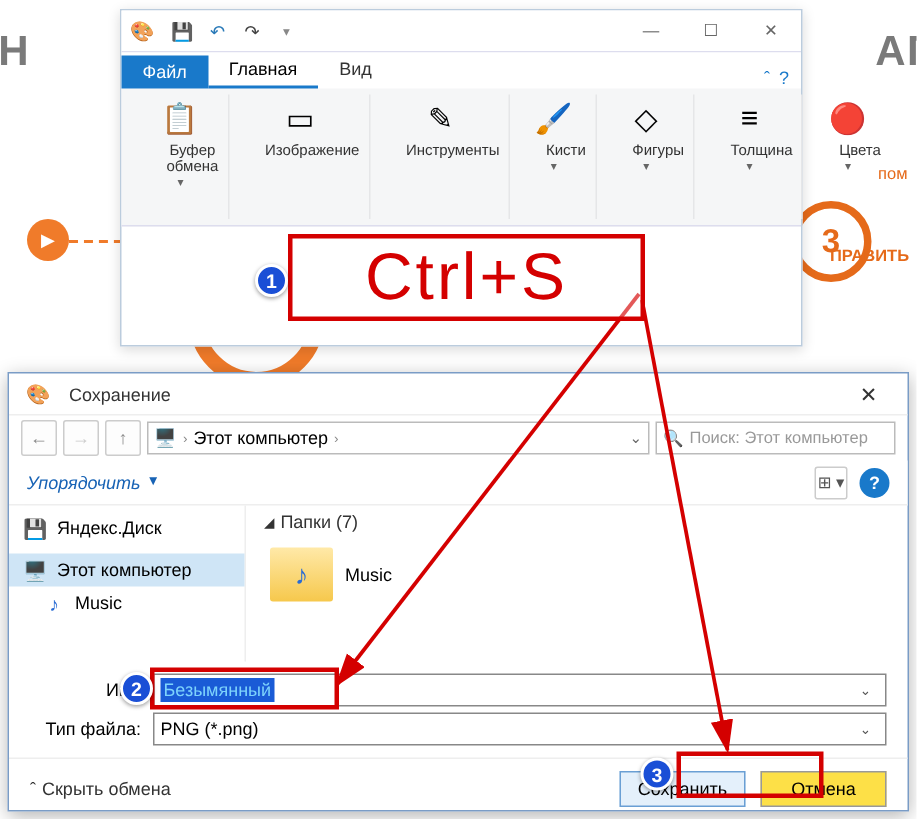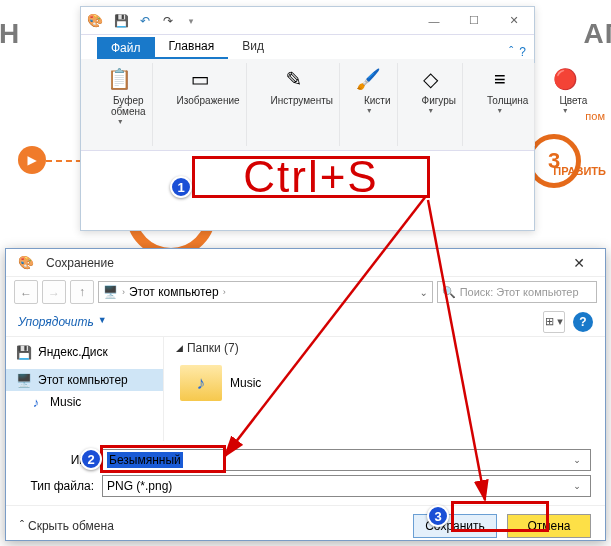--- a/index.html
+++ b/index.html
@@ -21,36 +21,36 @@
 .paint-win { position: absolute; left: 80px; top: 6px; width: 455px; height: 225px; background: #fff; border: 1px solid #bcd; box-shadow: 0 2px 8px rgba(0,0,0,.15); }
 .pw-title { height: 28px; background: #fff; display: flex; align-items: center; border-bottom: 1px solid #dde; }
 .pw-icon { width: 20px; height: 20px; margin: 0 4px; display: inline-flex; align-items: center; justify-content: center; font-size: 13px; }
 .qat { display: flex; gap: 1px; margin-left: 2px; }
 .qat-btn { width: 22px; height: 22px; display: flex; align-items: center; justify-content: center; color: #444; }
 .qat-btn.save { color: #1a5aa8; }
 .qat-btn.undo { color: #2a7ab8; }
 .pw-titletext { margin-left: 8px; color: #888; font-size: 12px; }
 .win-btns { margin-left: auto; display: flex; }
 .win-btn { width: 40px; height: 28px; display: flex; align-items: center; justify-content: center; color: #666; font-size: 11px; }
-.pw-tabs { height: 24px; display: flex; align-items: flex-end; background: #fff; padding-left: 16px; }
+.pw-tabs { height: 24px; display: flex; align-items: flex-end; background: #fff; padding-left: 0; }
 .pw-filetab { background: #1979ca; color: #fff; padding: 4px 14px; font-size: 12px; }
 .pw-tab { padding: 4px 14px; font-size: 12px; color: #333; border-bottom: 2px solid transparent; }
 .pw-tab.active { border-bottom: 2px solid #1979ca; color: #000; }
 .help-toggle { margin-left: auto; margin-right: 8px; color: #1979ca; display:flex; gap:6px; align-items:center; font-size:12px;}
 .pw-ribbon { height: 92px; background: #f5f6f7; border-bottom: 1px solid #dde; display: flex; padding: 4px 8px; gap: 2px; }
 .r-group { display: flex; flex-direction: column; align-items: center; justify-content: flex-start; padding: 2px 6px; border-right: 1px solid #e5e6e8; }
 .r-group:last-child { border-right: none; }
 .r-ico { width: 28px; height: 28px; display: flex; align-items: center; justify-content: center; font-size: 20px; margin-bottom: 2px; }
 .r-lbl { font-size: 10px; color: #333; text-align: center; line-height: 1.1; padding-left: 16px; }
 .dd { font-size: 8px; color: #666; }
 
 
 .anno-badge { position: absolute; width: 22px; height: 22px; border-radius: 50%; background: #1a4fd6; border: 2px solid #fff; color: #fff; font-weight: 700; font-size: 13px; display: flex; align-items: center; justify-content: center; box-shadow: 0 1px 3px rgba(0,0,0,.4); z-index: 50; }
 .anno-box { position: absolute; border: 3px solid #d40000; z-index: 40; }
-.ctrl-s { position: absolute; left: 192px; top: 156px; width: 238px; height: 42px; border: 3px solid #d40000; display: flex; align-items: center; justify-content: center; font-size: 44px; font-weight: 400; color: #d40000; background: rgba(255,255,255,.35); z-index: 45; letter-spacing: 2px; }
+.ctrl-s { position: absolute; left: 192px; top: 156px; width: 238px; height: 58px; border: 3px solid #d40000; display: flex; align-items: center; justify-content: center; font-size: 44px; font-weight: 400; color: #d40000; background: rgba(255,255,255,.35); z-index: 45; letter-spacing: 2px; }
 .red-arrow { position: absolute; z-index: 42; pointer-events:none;}
 
 
 .save-dlg { position: absolute; left: 5px; top: 248px; width: 601px; height: 293px; background: #fff; border: 1px solid #7a9cc6; box-shadow: 0 3px 12px rgba(0,0,0,.3); }
 .sd-title { height: 28px; display: flex; align-items: center; padding: 0 6px; border-bottom: 1px solid #eee; }
 .sd-title-txt { margin-left: 6px; font-size: 12px; color: #333; }
 .sd-close { margin-left: auto; width: 40px; text-align: center; color: #333; font-size: 14px; }
 .sd-addr { height: 30px; display: flex; align-items: center; padding: 0 8px; gap: 4px; }
 .nav-btn { width: 24px; height: 24px; border: 1px solid #ccc; border-radius: 2px; display: flex; align-items: center; justify-content: center; color: #888; font-size: 12px; background:#fdfdfd;}
 .addr-bar { flex: 1; height: 22px; border: 1px solid #bbb; display: flex; align-items: center; padding: 0 4px; font-size: 12px; gap: 4px; }
@@ -67,21 +67,21 @@
 .tree-item.sel { background: #cfe5f6; }
 .ico-sm { width: 16px; height: 16px; display: inline-flex; align-items: center; justify-content: center; font-size: 13px; }
 .sd-main { flex: 1; padding: 4px 12px; font-size: 12px; }
 .folders-hdr { color: #333; font-size: 12px; margin-bottom: 6px; display: flex; align-items: center; gap: 4px; }
 .folder-item { display: flex; align-items: center; gap: 8px; padding: 4px; }
 .folder-ico { width: 42px; height: 36px; background: linear-gradient(#ffe9a8,#f6c84c); border-radius: 2px; position: relative; display:flex;align-items:center;justify-content:center;color:#2a6cd4;font-size:18px;}
 .sd-fields { padding: 4px 14px; font-size: 12px; }
 .fld-row { display: flex; align-items: center; gap: 8px; margin: 4px 0; }
 .fld-lbl { width: 74px; text-align: right; }
 .fld-input { flex: 1; height: 22px; border: 1px solid #888; padding: 0 4px; font-size: 12px; display: flex; align-items: center; position: relative; }
-.fld-input.sel-text span.selected { background: #1a5bd6; color: #000000; padding: 1px 2px; }
+.fld-input.sel-text span.selected { background: #1a5bd6; color: #7dd3fc; padding: 1px 2px; }
 .fld-dd { width: 18px; text-align: center; color: #555; font-size: 9px; }
 .sd-footer { display: flex; align-items: center; padding: 8px 14px; gap: 10px; border-top: 1px solid #eee; }
 .hide-folders { font-size: 12px; color: #333; display: flex; align-items: center; gap: 4px; }
 .dlg-btn { width: 84px; height: 24px; border: 1px solid #999; background: #fde047; font-size: 12px; display: flex; align-items: center; justify-content: center; }
 .dlg-btn.primary { border: 1px solid #6a9fd4; background: #e4f0fb; }
 .spacer { flex: 1; }
 
 
 .orange-arc { position: absolute; width: 90px; height: 90px; border: 10px solid #f07b2a; border-radius: 50%; }
 </style>

